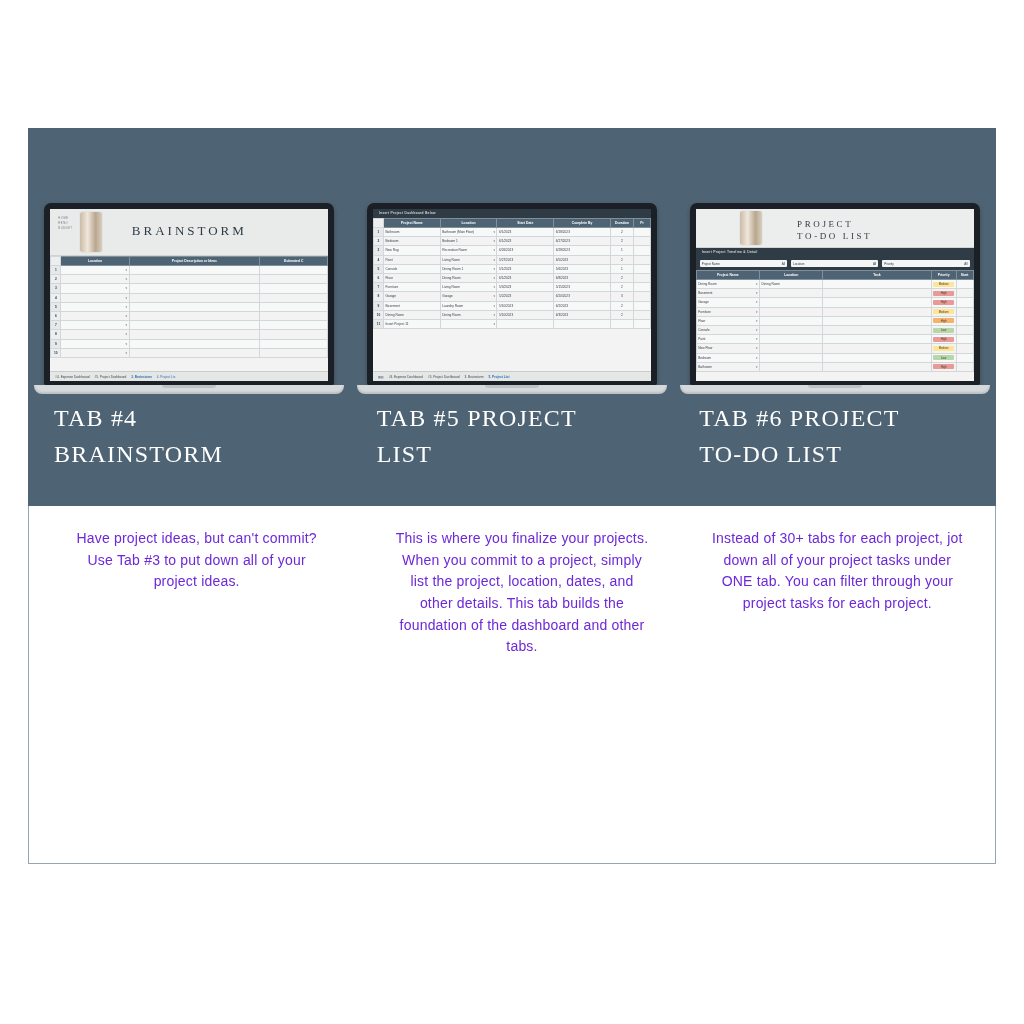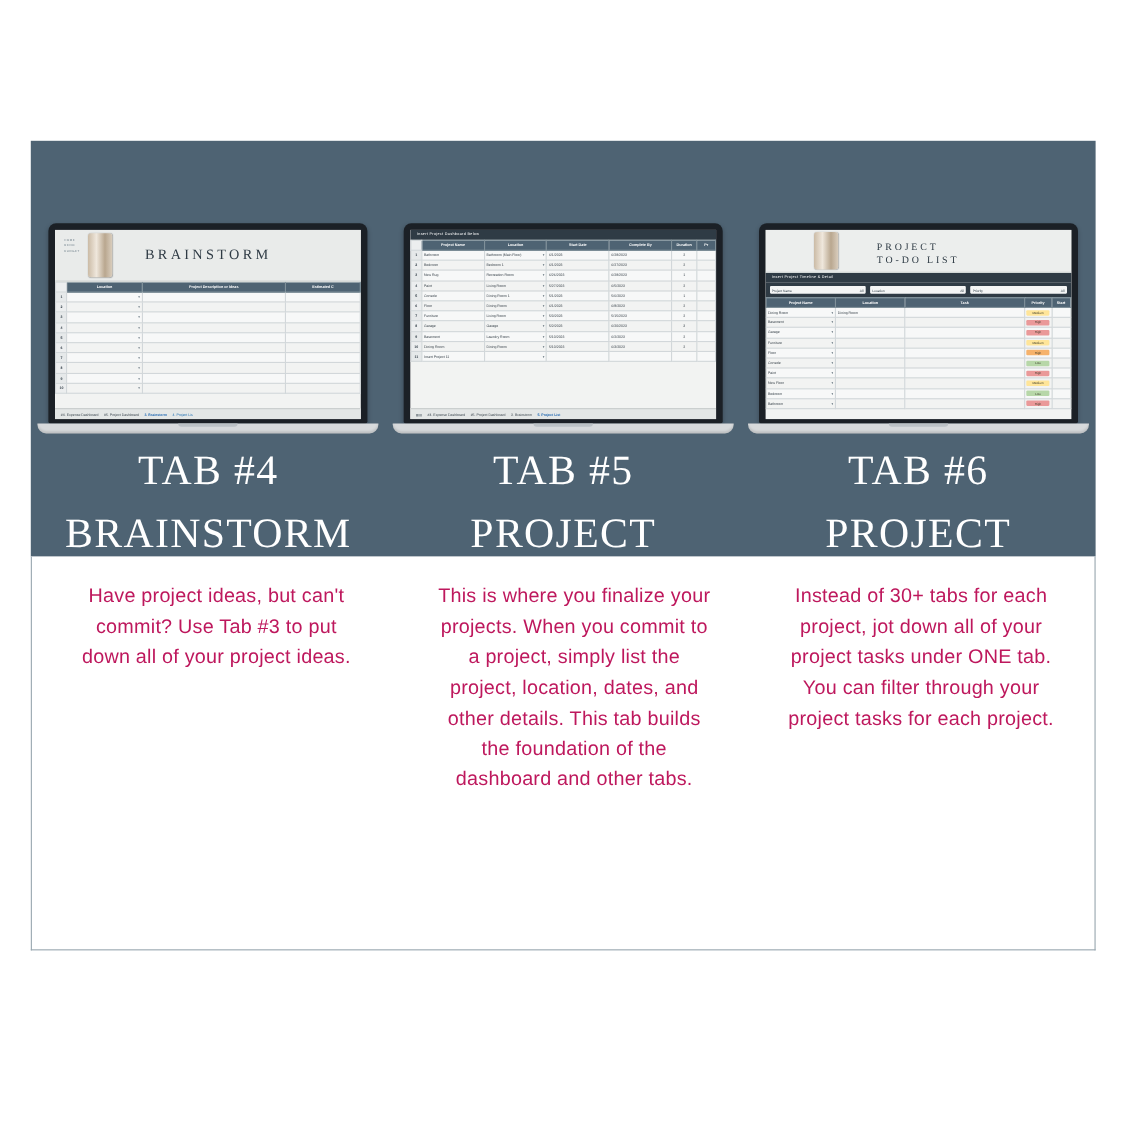--- a/index.html
+++ b/index.html
@@ -218,24 +218,23 @@
   
   .titles {
     position: absolute;
     left: 28px;
     top: 400px;
     width: 968px;
     display: flex;
   }
   .title-col {
     flex: 1;
-    text-align: center;
     color: #ffffff;
     font-family: "Liberation Serif", serif;
-    font-size: 38px;
+    font-size: 24px;
     letter-spacing: 1.2px;
     line-height: 1.5;
     padding: 0 26px;
     box-sizing: border-box;
   }
 
   
   .panel {
     position: absolute;
     left: 28px;
@@ -246,22 +245,22 @@
     border-top: none;
     box-sizing: border-box;
     display: flex;
     background: #ffffff;
   }
   .copy-col {
     flex: 1;
     padding: 22px 30px 0 30px;
     box-sizing: border-box;
     text-align: center;
-    color: #be185d;
-    font-size: 18px;
+    color: #6d28d9;
+    font-size: 14px;
     line-height: 1.55;
     letter-spacing: .2px;
   }
   .copy-col.one { padding-left: 40px; padding-right: 40px; }
   .copy-col b { font-weight: normal; }
 </style>
 </head>
 <body>
 
 <div class="page">

